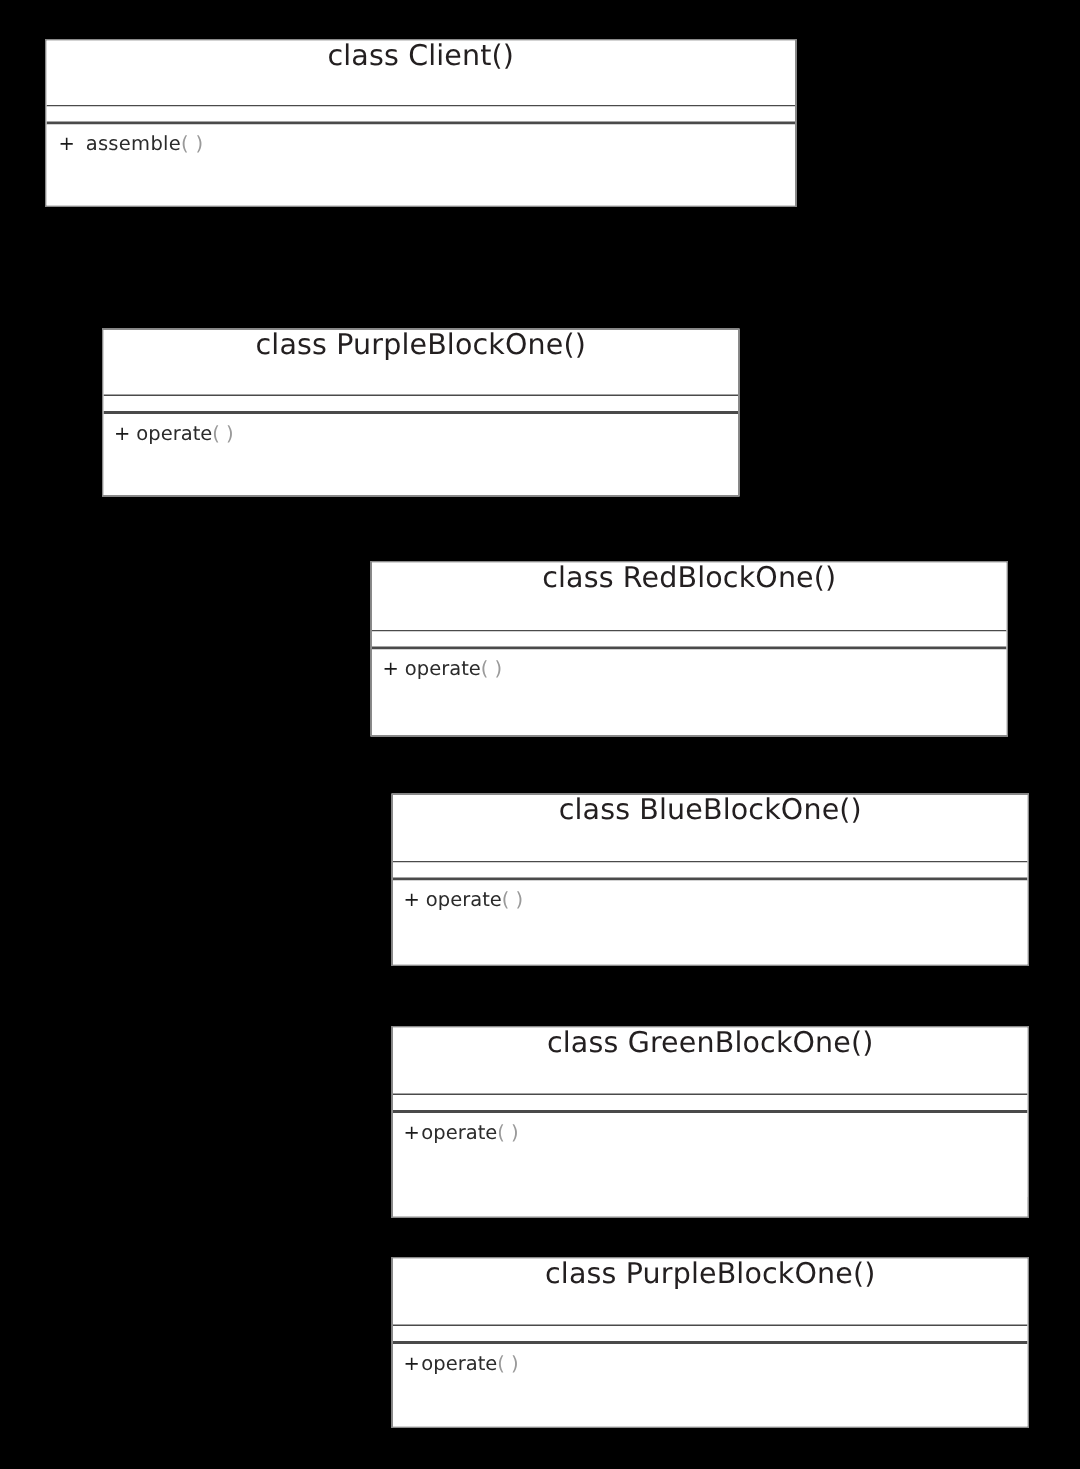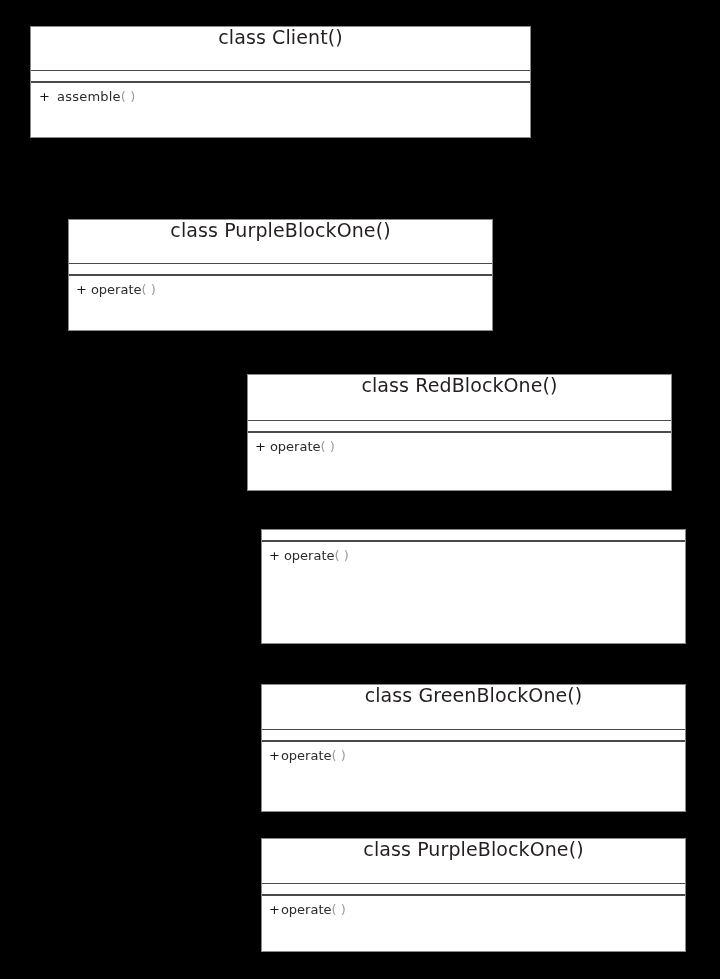--- a/index.html
+++ b/index.html
@@ -166,20 +166,23 @@
     </div>
     <div class="uml-attributes"></div>
     <div class="uml-methods">
       <span class="uml-method">
         <span class="vis">+</span><span class="mname">operate</span><span class="parens">( )</span>
       </span>
     </div>
   </div>
 
   <div class="uml-class" id="box-blueblockone">
+    <div class="uml-header">
+      <span class="uml-title">class BlueBlockOne()</span>
+    </div>
     <div class="uml-attributes"></div>
     <div class="uml-methods">
       <span class="uml-method">
         <span class="vis">+</span><span class="mname">operate</span><span class="parens">( )</span>
       </span>
     </div>
   </div>
 
   <div class="uml-class" id="box-greenblockone">
     <div class="uml-header">

